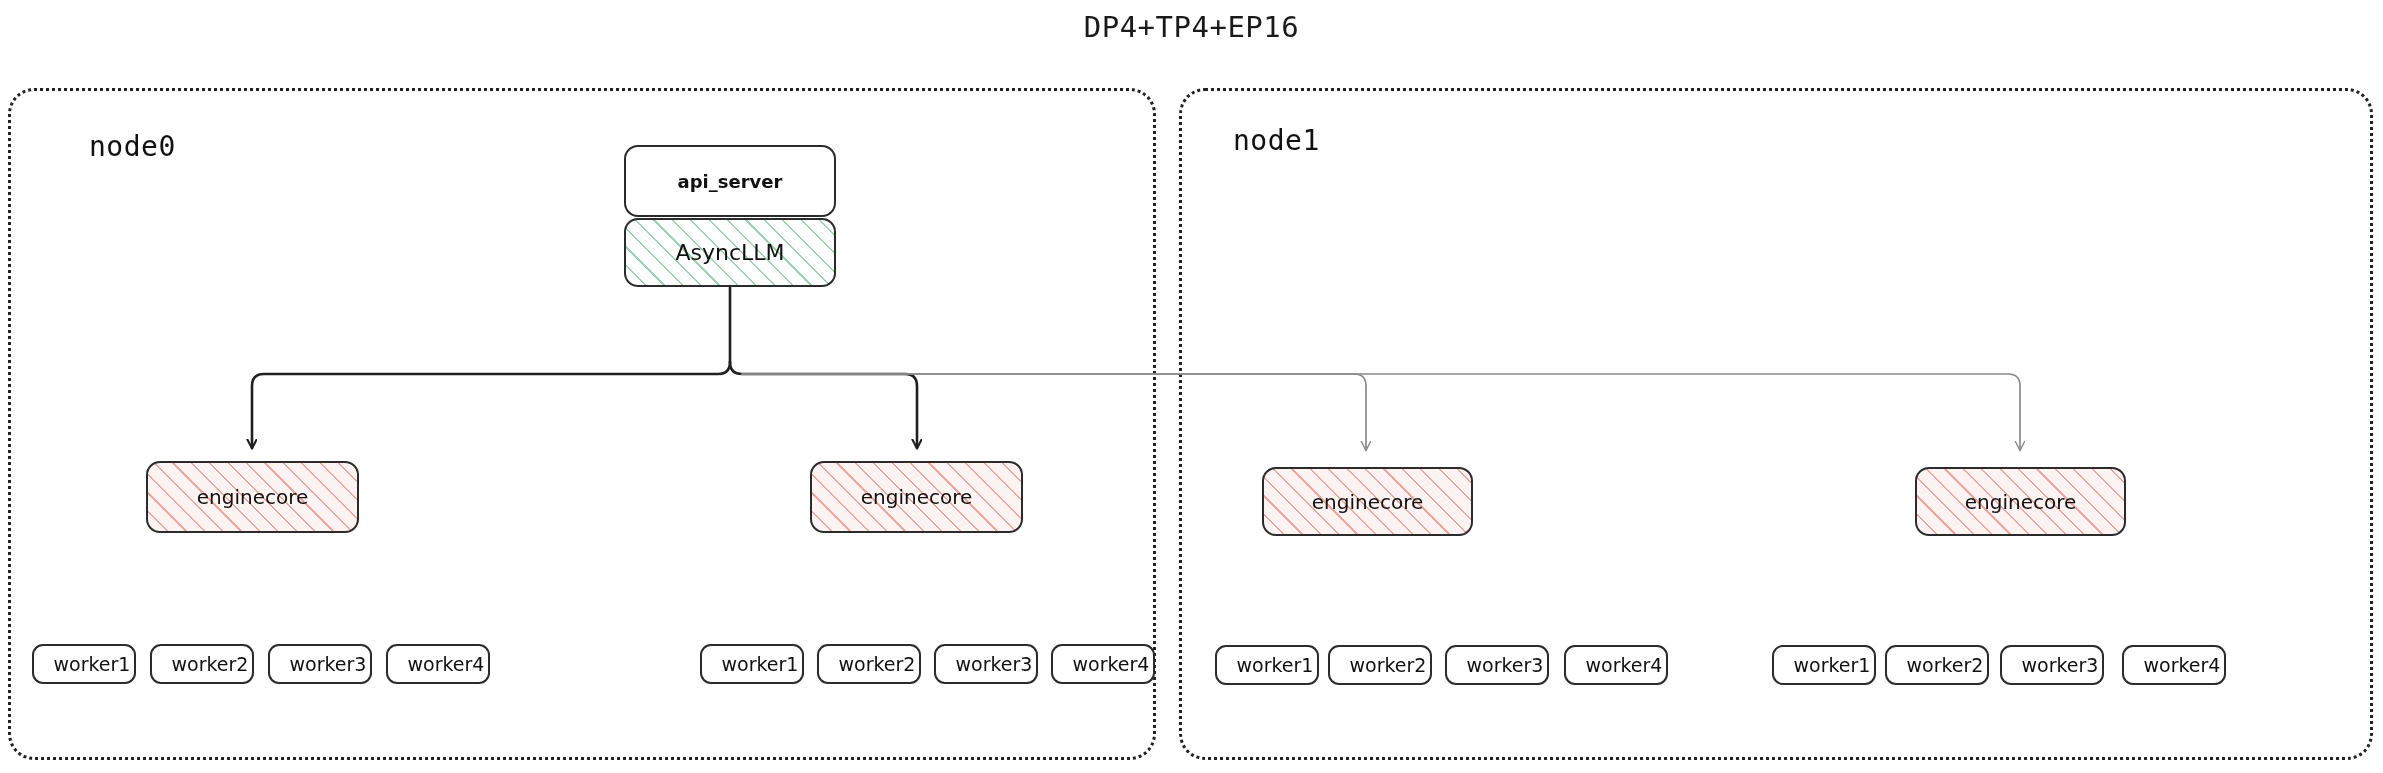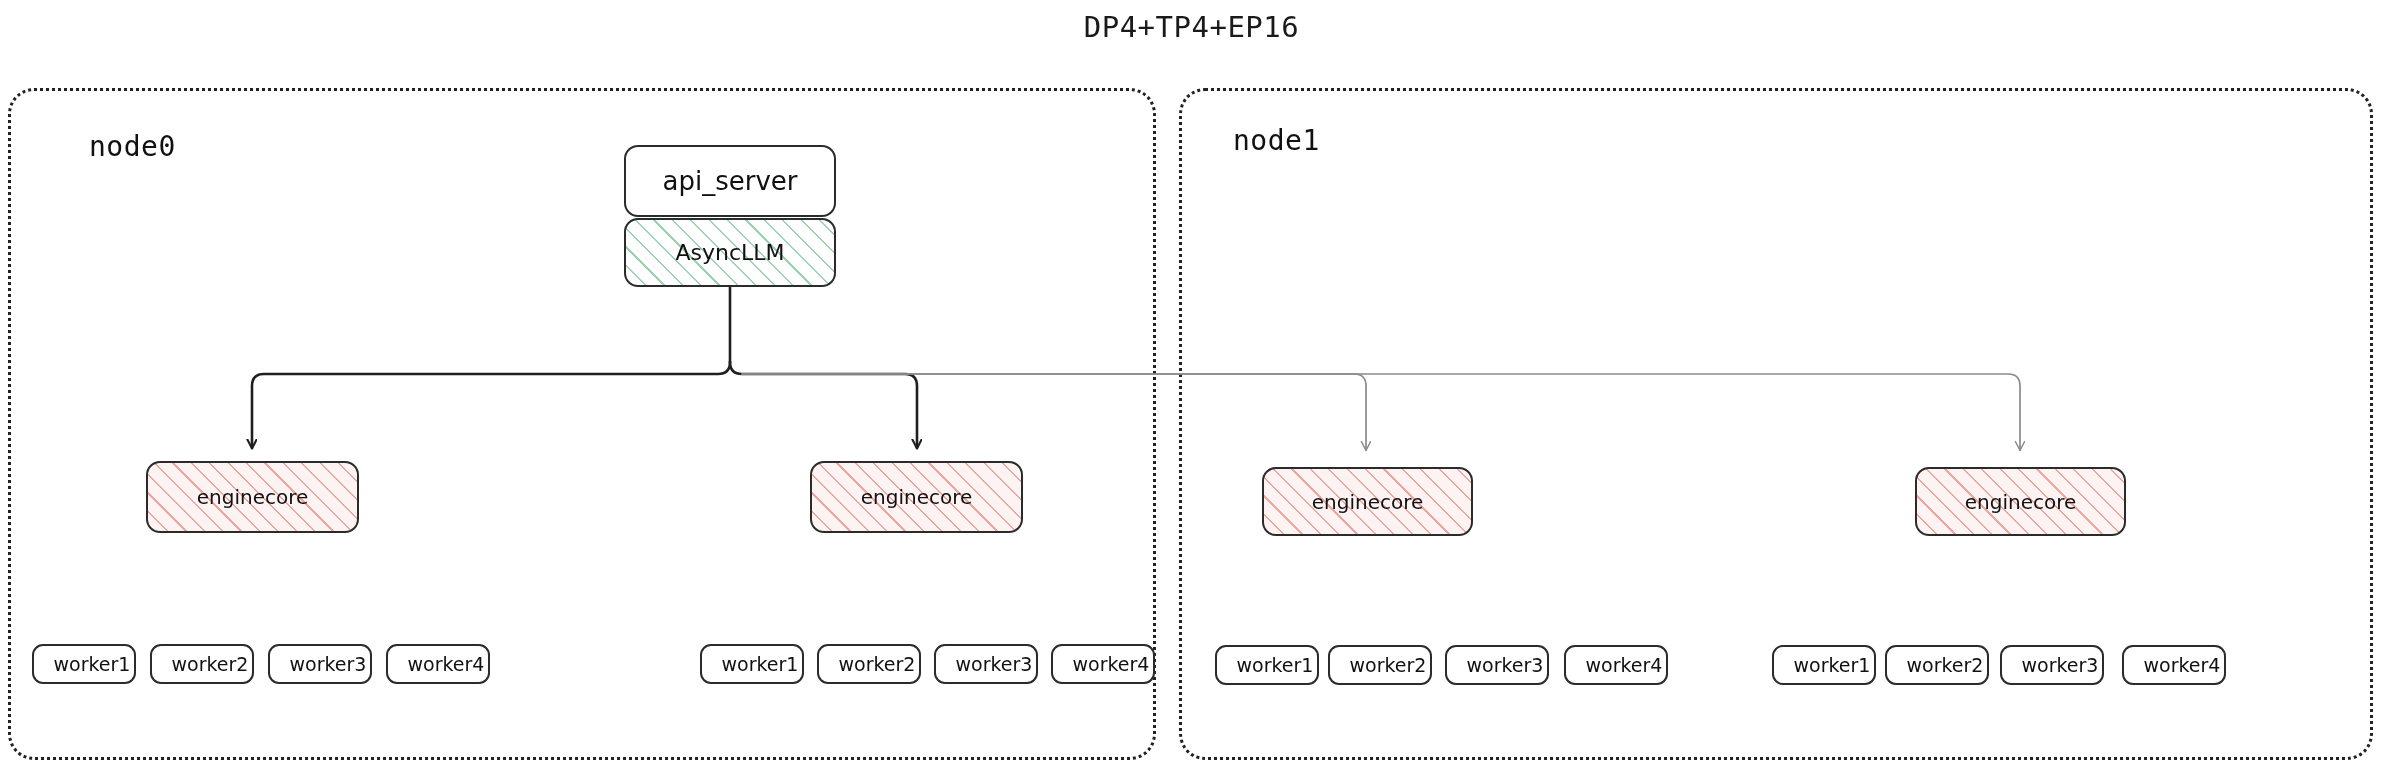--- a/index.html
+++ b/index.html
@@ -41,21 +41,21 @@
     background:#ffffff;
     display:flex;align-items:center;justify-content:center;
     color:#111111;
     white-space:nowrap;
     overflow:hidden;
   }
 
   .plain{border-radius:12px;padding-left:16px;}
 
   
-  #api-server{border-radius:14px;font-size:26px;}
+  #api-server{border-radius:14px;font-size:18px;font-weight:bold;}
 
   
   #async-llm{
     border-radius:14px;font-size:22px;
     background-color:#ffffff;
     background-image:repeating-linear-gradient(
       45deg,
       rgba(76,175,110,0.55) 0px,
       rgba(76,175,110,0.55) 1.6px,
       rgba(255,255,255,0) 1.6px,

